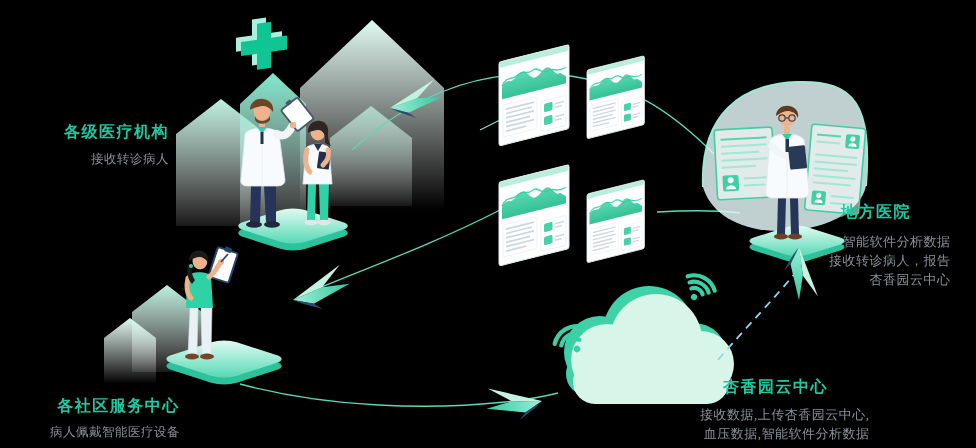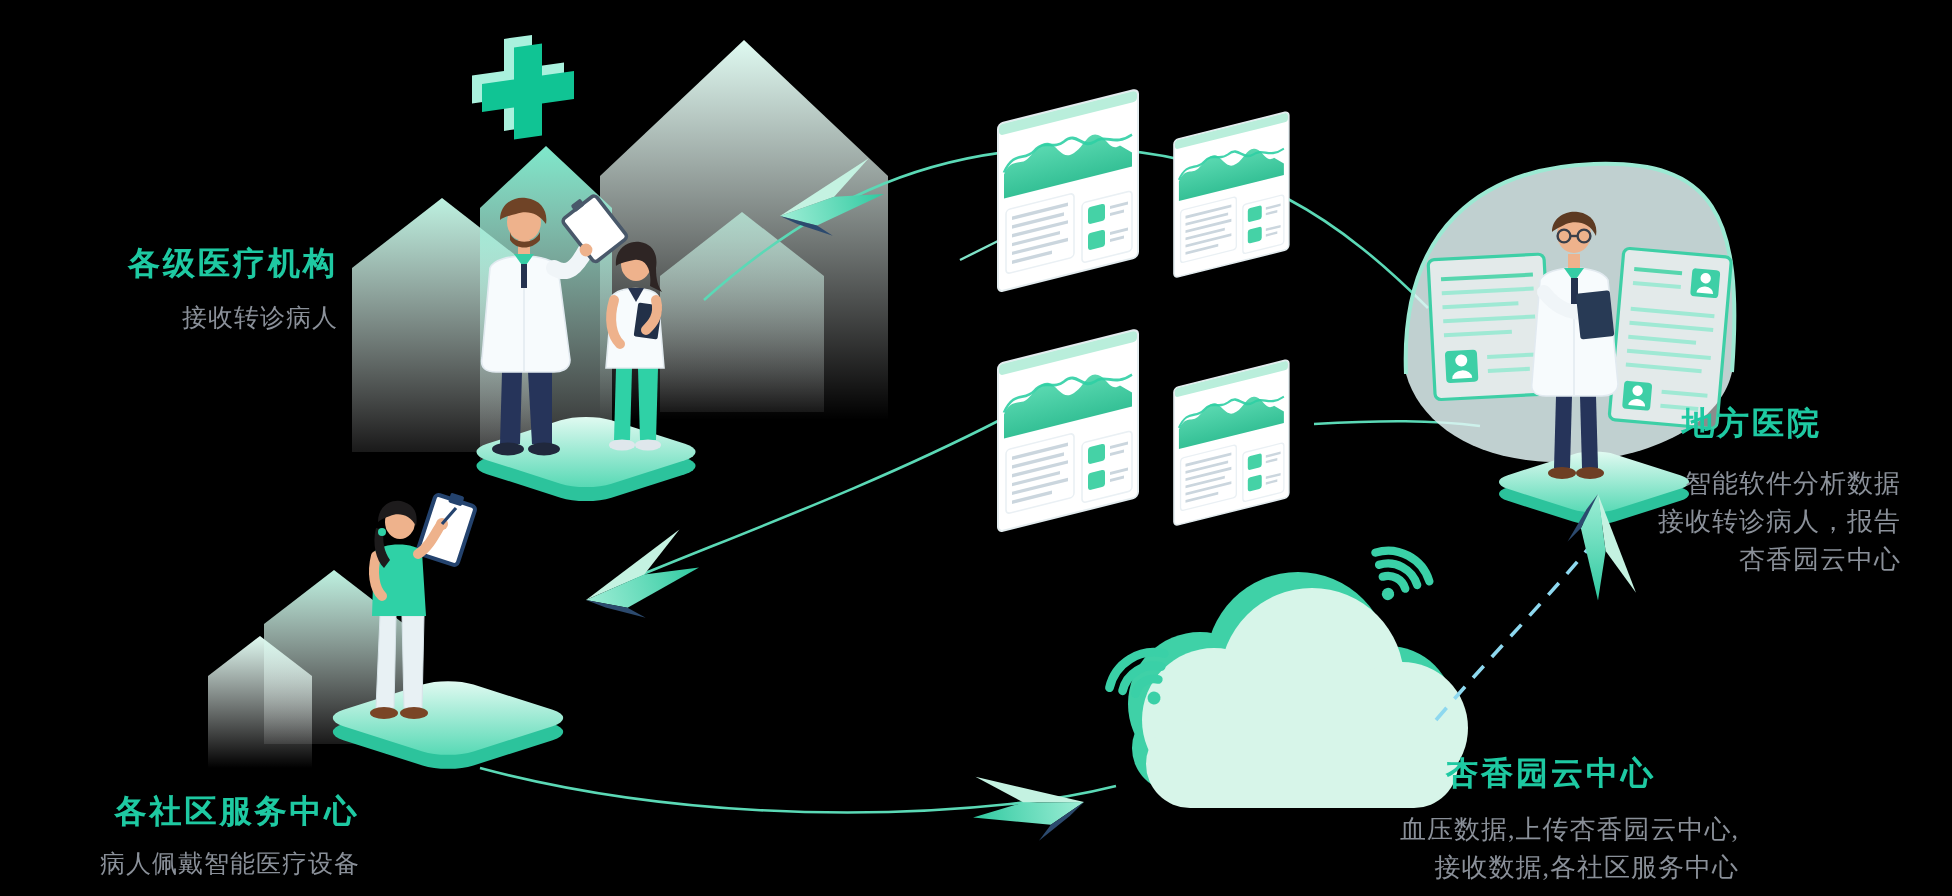--- a/index.html
+++ b/index.html
@@ -270,18 +270,18 @@
 </div>
 
 <div class="node-label" style="left:50px;top:396px;">
   <div class="node-title" style="padding-left:7px;text-align:center;">各社区服务中心</div>
   <div class="node-desc" style="margin-top:6px;">病人佩戴智能医疗设备</div>
 </div>
 
 <div class="node-label" style="left:700px;top:377px;font-family:Liberation Serif, serif;">
   <div class="node-title" style="padding-left:23px;">杏香园云中心</div>
   <div class="node-desc desc-13" style="margin-top:7px;">
-    <div>血压数据,上传杏香园云中心,</div>
-    <div>接收数据,各社区服务中心</div>
+    <div>接收数据,上传杏香园云中心,</div>
+    <div>血压数据,智能软件分析数据</div>
   </div>
 </div>
 
 </div>
 
 </body></html>

